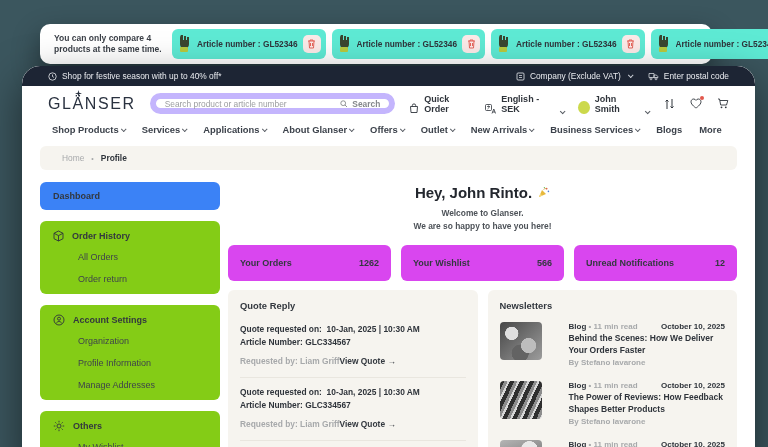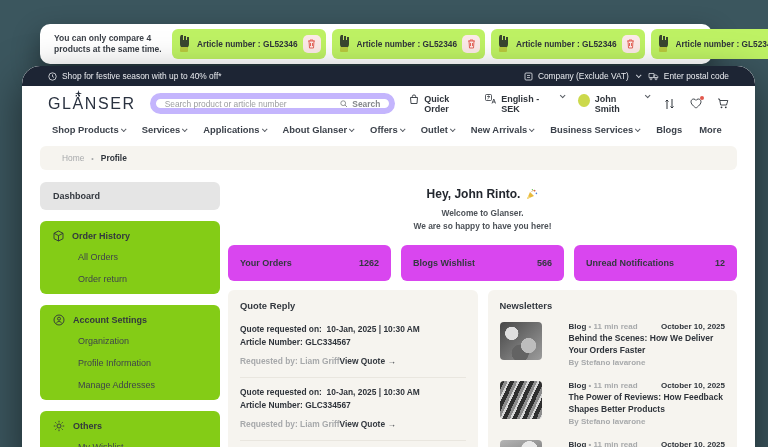--- a/index.html
+++ b/index.html
@@ -13,21 +13,21 @@
   
   .compare-bar {
     position:absolute; left:40px; top:24px; width:672px; height:40px;
     background:#fff; border-radius:10px;
     box-shadow:0 12px 28px rgba(0,0,0,.45);
     display:flex; align-items:center; gap:6px; padding:5px 6px;
     z-index:1;
   }
   .compare-note { width:120px; flex:none; font-size:8.5px; font-weight:600; line-height:1.35; color:#3a3f47; padding-left:8px; }
   .chip {
-    flex:1; height:30px; background:#bef264; border-radius:6px;
+    flex:1; height:30px; background:#5eead4; border-radius:6px;
     display:flex; align-items:center; gap:5px; padding:3px 5px;
     font-size:8.3px; font-weight:700; color:#2f343b; white-space:nowrap;
   }
   .chip .glove { flex:none; }
   .chip-label { flex:1; overflow:hidden; }
   .del-btn {
     flex:none; width:18px; height:18px; background:#fceae8; border-radius:5px;
     display:flex; align-items:center; justify-content:center; border:none; cursor:pointer;
   }
   
@@ -36,56 +36,56 @@
     background:#fff; border-radius:18px 18px 0 0;
     box-shadow:0 14px 40px rgba(0,0,0,.5);
     overflow:hidden; z-index:2;
   }
   .announce {
     height:20px; background:#1d2534; color:#e9ebef;
     display:flex; align-items:center; justify-content:space-between;
     padding:0 26px; font-size:8.4px; border-radius:18px 18px 0 0;
   }
   .announce .grp { display:flex; align-items:center; gap:5px; }
-  .announce .right { display:flex; gap:8px; }
+  .announce .right { display:flex; gap:16px; }
   .hdr { display:flex; align-items:center; gap:14px; padding:7px 26px 5px; }
   .logo { position:relative; font-size:16px; letter-spacing:1.6px; font-weight:500; color:#2a3240; }
   .logo .spark { position:absolute; top:-5px; left:27px; }
   .search-box {
     width:260px; height:21px; border:6px solid #c4b5fd; border-radius:11px;
     display:flex; align-items:center; justify-content:space-between;
     padding:0 9px; font-size:8.4px; color:#9b9da0; cursor:text;
   }
   .search-go { display:flex; align-items:center; gap:4px; color:#84878b; font-weight:600; }
   .hdr-right { margin-left:auto; display:flex; align-items:center; gap:15px; font-size:9px; font-weight:600; color:#2f343b; }
-  .hdr-item { display:flex; align-items:flex-start; gap:5px; cursor:pointer; }
+  .hdr-item { display:flex; align-items:flex-end; gap:5px; cursor:pointer; }
   .avatar { width:13px; height:13px; border-radius:50%; background:#ccd94c; display:inline-block; }
   .icon-btn { position:relative; display:flex; cursor:pointer; }
   .badge-dot { position:absolute; right:-2px; top:-2px; width:4px; height:4px; border-radius:50%; background:#e2574c; }
   .chev { display:inline-block; width:4px; height:4px; border-right:1.2px solid #585d64; border-bottom:1.2px solid #585d64; transform:rotate(45deg) translateY(-1px); margin-left:2px; }
   .announce .chev { border-color:#cfd3da; }
   .nav { display:flex; gap:17px; padding:5px 30px 9px; font-size:9.4px; font-weight:600; color:#3c424b; }
   .nav-item { display:flex; align-items:center; cursor:pointer; white-space:nowrap; }
   .breadcrumb {
     margin:2px 18px 8px; background:#f6f4ef; border-radius:6px;
     padding:7px 22px; font-size:8.4px; display:flex; align-items:center; gap:7px;
   }
   .bc-home { color:#a7a9ab; cursor:pointer; }
   .bc-sep { color:#a7a9ab; font-size:7px; }
   .bc-cur { font-weight:700; color:#2f343b; }
   
   .content { display:flex; gap:8px; padding:4px 18px 0; }
   .sidebar { width:180px; flex:none; font-size:9px; }
-  .side-dash { background:#e5e5e5; border-radius:6px; padding:9px 13px; font-weight:700; margin-bottom:11px; cursor:pointer; }
+  .side-dash { background:#3b82f6; border-radius:6px; padding:9px 13px; font-weight:700; margin-bottom:11px; cursor:pointer; }
   .side-sec { background:#84cc16; border-radius:6px; padding:9px 13px 4px; margin-bottom:11px; }
   .sec-head { display:flex; align-items:center; gap:8px; font-weight:700; margin-bottom:4px; }
   .sec-item { padding:6px 0 6px 25px; color:#3f444b; cursor:pointer; }
   .main-col { flex:1; min-width:0; }
   .greet { text-align:center; margin-top:2px; }
-  .greet h1 { font-size:12px; font-weight:700; color:#23272e; display:inline-flex; align-items:center; gap:5px;justify-content:center; }
+  .greet h1 { font-size:15px; font-weight:700; color:#23272e; display:inline-flex; align-items:center; gap:5px;justify-content:center; }
   .greet-sub { margin-top:5px; font-size:8.4px; font-weight:600; color:#4d5258; line-height:1.5; }
   .stats { display:flex; gap:10px; margin:13px 0 9px; }
   .stat {
     flex:1; background:#d946ef; border-radius:6px;
     display:flex; justify-content:space-between; align-items:center;
     padding:13px 12px; font-size:9px; font-weight:700; cursor:pointer;
   }
   .panels { display:flex; gap:10px; align-items:flex-start; }
   .panel { flex:1; background:#f6f4ef; border-radius:6px; padding:10px 12px 4px; min-width:0; }
   .panel-title { font-size:9.4px; font-weight:700; margin-bottom:4px; }
@@ -408,21 +408,21 @@
           <div>We are so happy to have you here!</div>
         </div>
       </div>
 
       <div class="stats">
         <div class="stat">
           <span>Your Orders</span>
           <span>1262</span>
         </div>
         <div class="stat">
-          <span>Blogs Wishlist</span>
+          <span>Your Wishlist</span>
           <span>566</span>
         </div>
         <div class="stat">
           <span>Unread Notifications</span>
           <span>12</span>
         </div>
       </div>
 
       <div class="panels">
 

